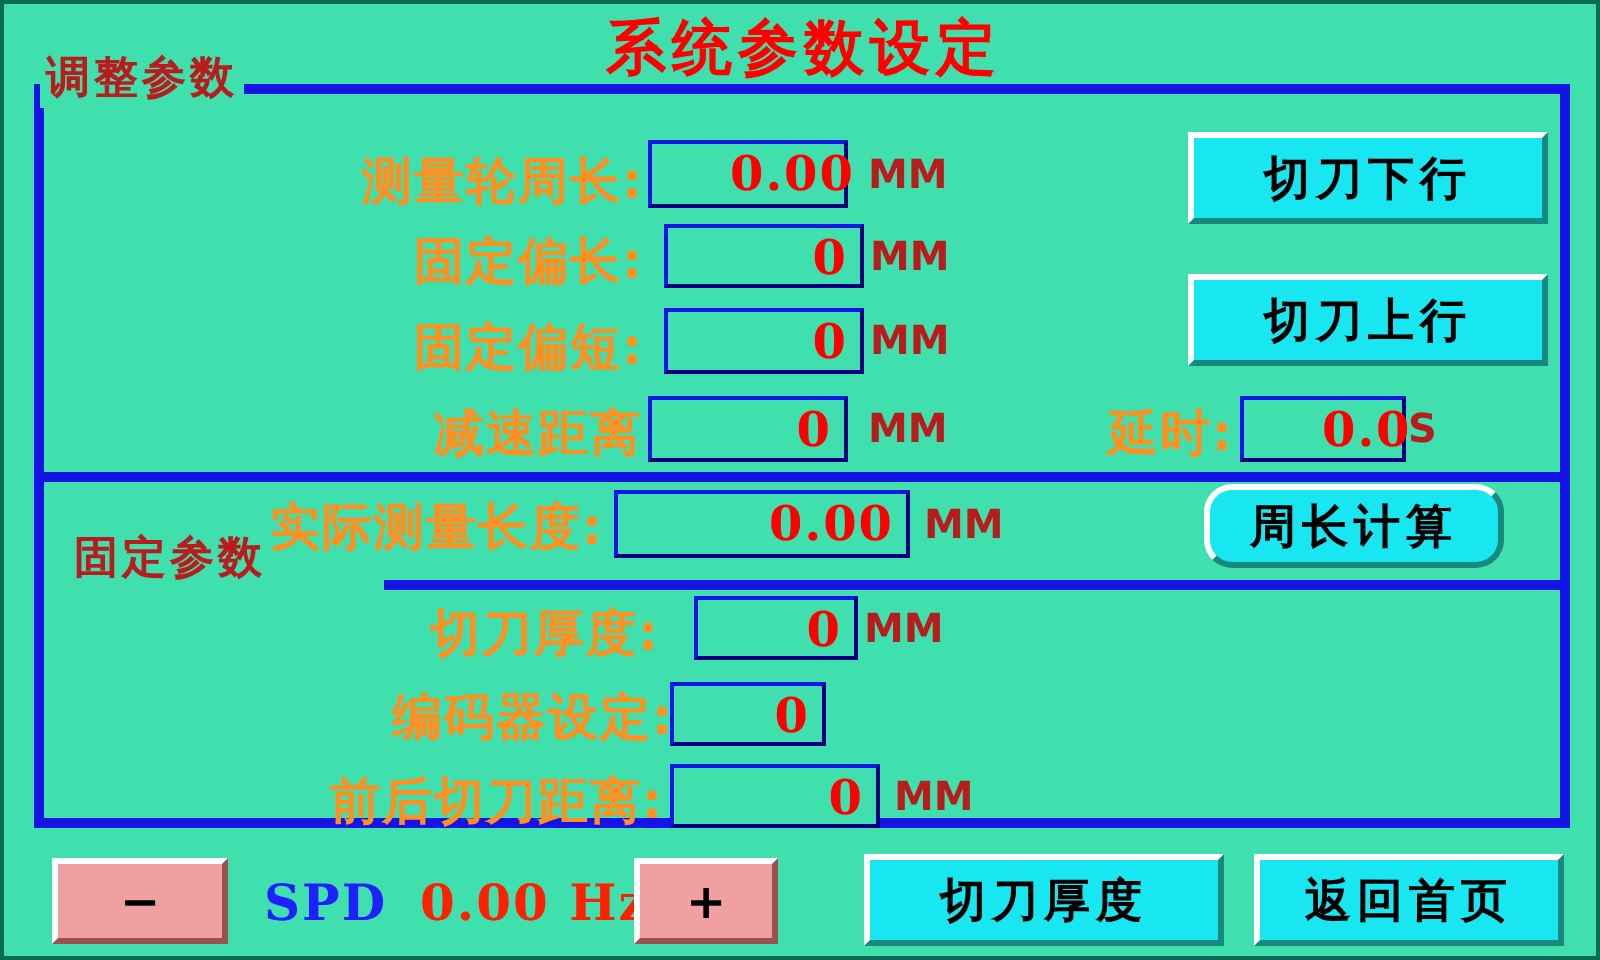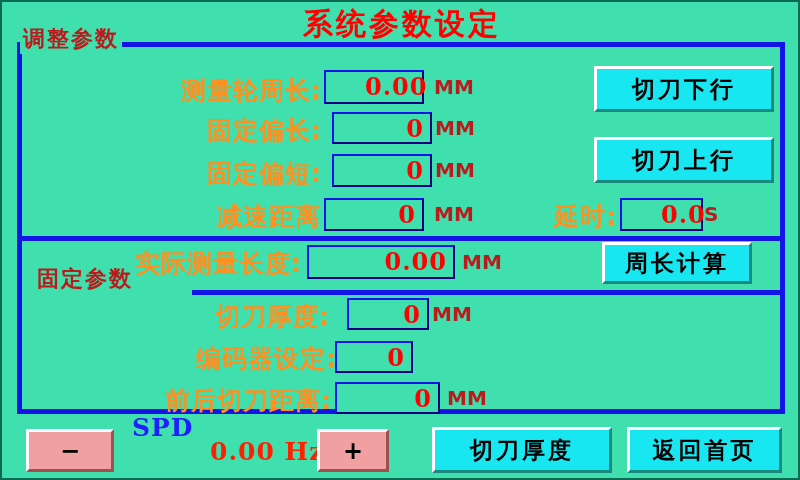--- a/index.html
+++ b/index.html
@@ -192,34 +192,34 @@
   <div class="btn" style="left:592px;top:135px;width:180px;height:46px;">切刀上行</div>
 
   <div class="group" id="group-fixed"></div>
   <div class="sep" id="sep-fixed"></div>
   <div class="group-label" id="label-fixed">固定参数</div>
 
   <div class="fld-label" style="left:70px;top:245px;width:230px;">实际测量长度:</div>
   <div class="vbox" style="left:305px;top:243px;width:148px;height:34px;">0.00</div>
   <div class="unit" style="left:460px;top:248px;">MM</div>
 
-  <div class="btn" style="left:600px;top:240px;width:150px;height:42px;">周长计算</div>
+  <div class="btn" style="left:600px;top:240px;width:150px;height:42px;border-radius:14px;">周长计算</div>
 
   <div class="fld-label" style="left:128px;top:298px;width:200px;">切刀厚度:</div>
   <div class="vbox" style="left:345px;top:296px;width:82px;height:32px;">0</div>
   <div class="unit" style="left:430px;top:300px;">MM</div>
 
   <div class="fld-label" style="left:110px;top:340px;width:225px;">编码器设定:</div>
   <div class="vbox" style="left:333px;top:339px;width:78px;height:32px;">0</div>
 
   <div class="fld-label" style="left:90px;top:382px;width:240px;">前后切刀距离:</div>
   <div class="vbox" style="left:333px;top:380px;width:105px;height:32px;">0</div>
   <div class="unit" style="left:445px;top:384px;">MM</div>
 
   <div class="btn-pink" style="left:24px;top:427px;width:88px;height:43px;">−</div>
-  <div class="spd-label" style="left:130px;top:411px;">SPD</div>
+  <div class="spd-label" style="left:130px;top:435px;">SPD</div>
   <div class="spd-value" style="left:208px;top:435px;">0.00 Hz</div>
   <div class="btn-pink" style="left:315px;top:427px;width:72px;height:43px;">+</div>
 
   <div class="btn" style="left:430px;top:425px;width:180px;height:46px;">切刀厚度</div>
   <div class="btn" style="left:625px;top:425px;width:155px;height:46px;">返回首页</div>
 
 </div>
 
 </body></html>

